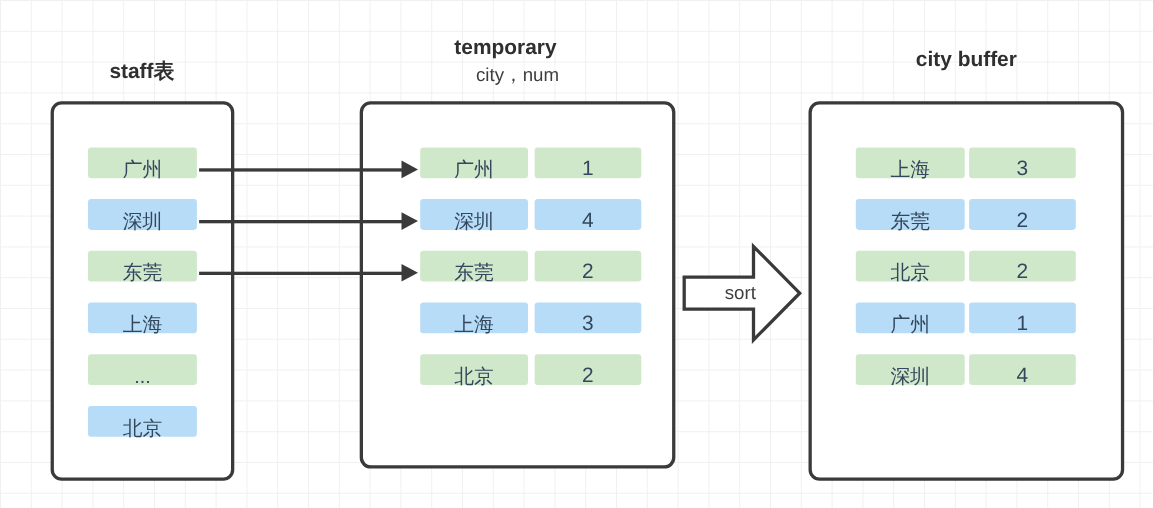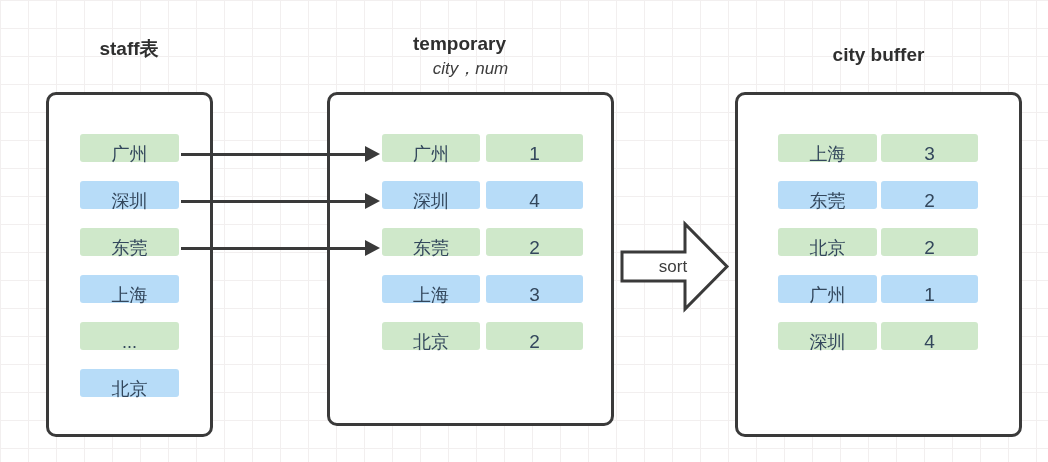--- a/index.html
+++ b/index.html
@@ -51,21 +51,21 @@
   .watermark{
     position:absolute;right:6px;bottom:1px;font-size:17px;
     color:var(--watermark_text);z-index:5;letter-spacing:1px;
   }
 </style>
 </head>
 <body>
 
 <div class="stage">
 
-  <div class="panel-title" style="left:46px;top:36px;width:166px;">staff表</div>
+  <div class="panel-title" style="left:46px;top:52px;width:166px;">staff表</div>
   <div class="panel-box" style="left:46px;top:92px;width:167px;height:345px;"></div>
 
   <div class="cell c-green" style="left:80px;top:134px;width:99px;">广州</div>
   <div class="cell c-blue" style="left:80px;top:181px;width:99px;">深圳</div>
   <div class="cell c-green" style="left:80px;top:228px;width:99px;">东莞</div>
   <div class="cell c-blue" style="left:80px;top:275px;width:99px;">上海</div>
   <div class="cell c-green" style="left:80px;top:322px;width:99px;">...</div>
   <div class="cell c-blue" style="left:80px;top:369px;width:99px;">北京</div>
 
   <div class="map-arrow" style="left:181px;top:146px;">
@@ -75,21 +75,21 @@
   <div class="map-arrow" style="left:181px;top:193px;">
     <div class="shaft"></div>
     <div class="head"></div>
   </div>
   <div class="map-arrow" style="left:181px;top:240px;">
     <div class="shaft"></div>
     <div class="head"></div>
   </div>
 
   <div class="panel-title" style="left:316px;top:33px;width:287px;">temporary</div>
-  <div class="panel-subtitle" style="left:327px;top:57px;width:287px;font-style:italic;">city，num</div>
+  <div class="panel-subtitle" style="left:327px;top:57px;width:287px;">city，num</div>
   <div class="panel-box" style="left:327px;top:92px;width:287px;height:334px;"></div>
 
   <div class="cell c-green" style="left:382px;top:134px;width:98px;">广州</div>
   <div class="cell num c-green" style="left:486px;top:134px;width:97px;">1</div>
   <div class="cell c-blue" style="left:382px;top:181px;width:98px;">深圳</div>
   <div class="cell num c-blue" style="left:486px;top:181px;width:97px;">4</div>
   <div class="cell c-green" style="left:382px;top:228px;width:98px;">东莞</div>
   <div class="cell num c-green" style="left:486px;top:228px;width:97px;">2</div>
   <div class="cell c-blue" style="left:382px;top:275px;width:98px;">上海</div>
   <div class="cell num c-blue" style="left:486px;top:275px;width:97px;">3</div>

